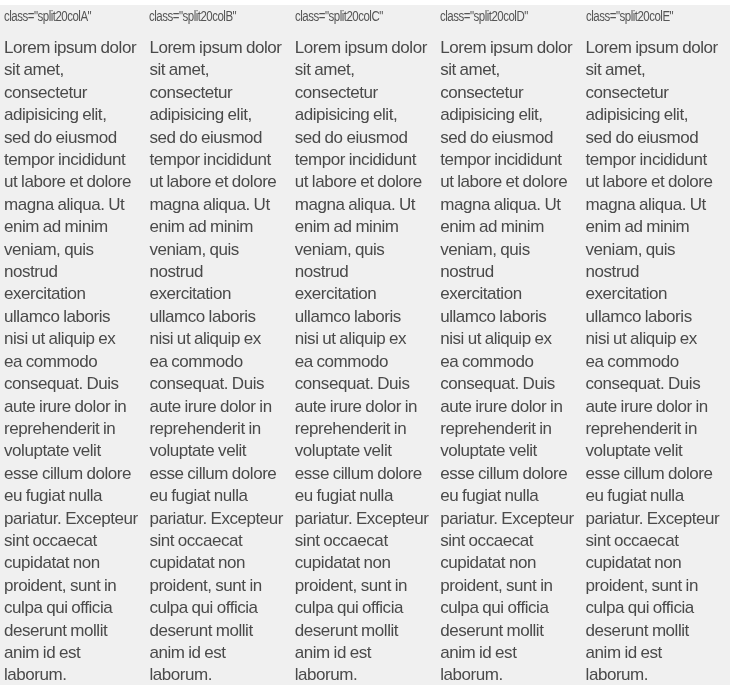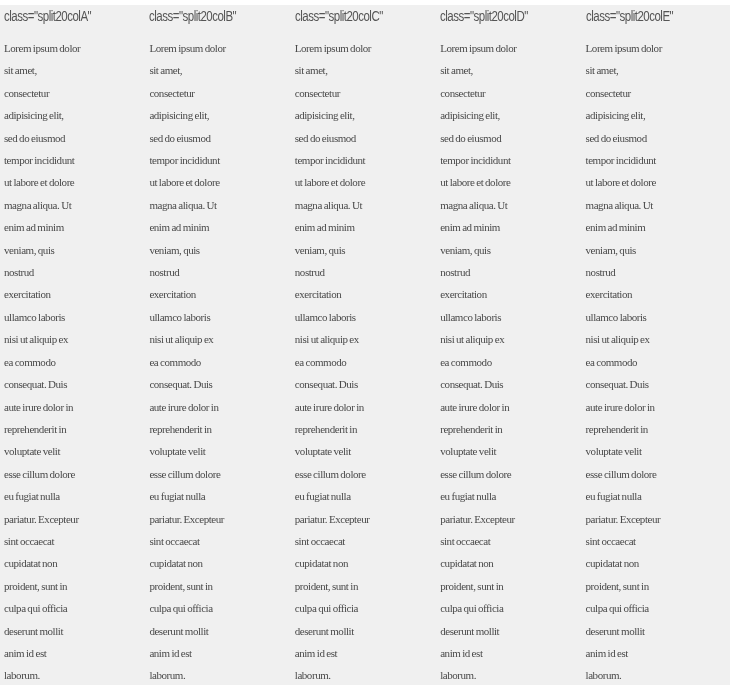--- a/index.html
+++ b/index.html
@@ -35,22 +35,22 @@
       color: #555555;
       letter-spacing: -0.6px;
       transform: scaleX(0.82);
       transform-origin: left center;
       white-space: nowrap;
       height: 22px;
       line-height: 22px;
       margin-top: 0px;
     }
     .col-body {
-      font-family: Liberation Serif, serif;
-      font-size: 11px;
+      font-family: Liberation Sans, sans-serif;
+      font-size: 17px;
       color: #4a4a4a;
       line-height: 22.4px;
       margin-top: 10px;
       letter-spacing: -0.45px;
       word-spacing: -0.5px;
     }
     .col-body .line {
       display: block;
       white-space: nowrap;
     }

